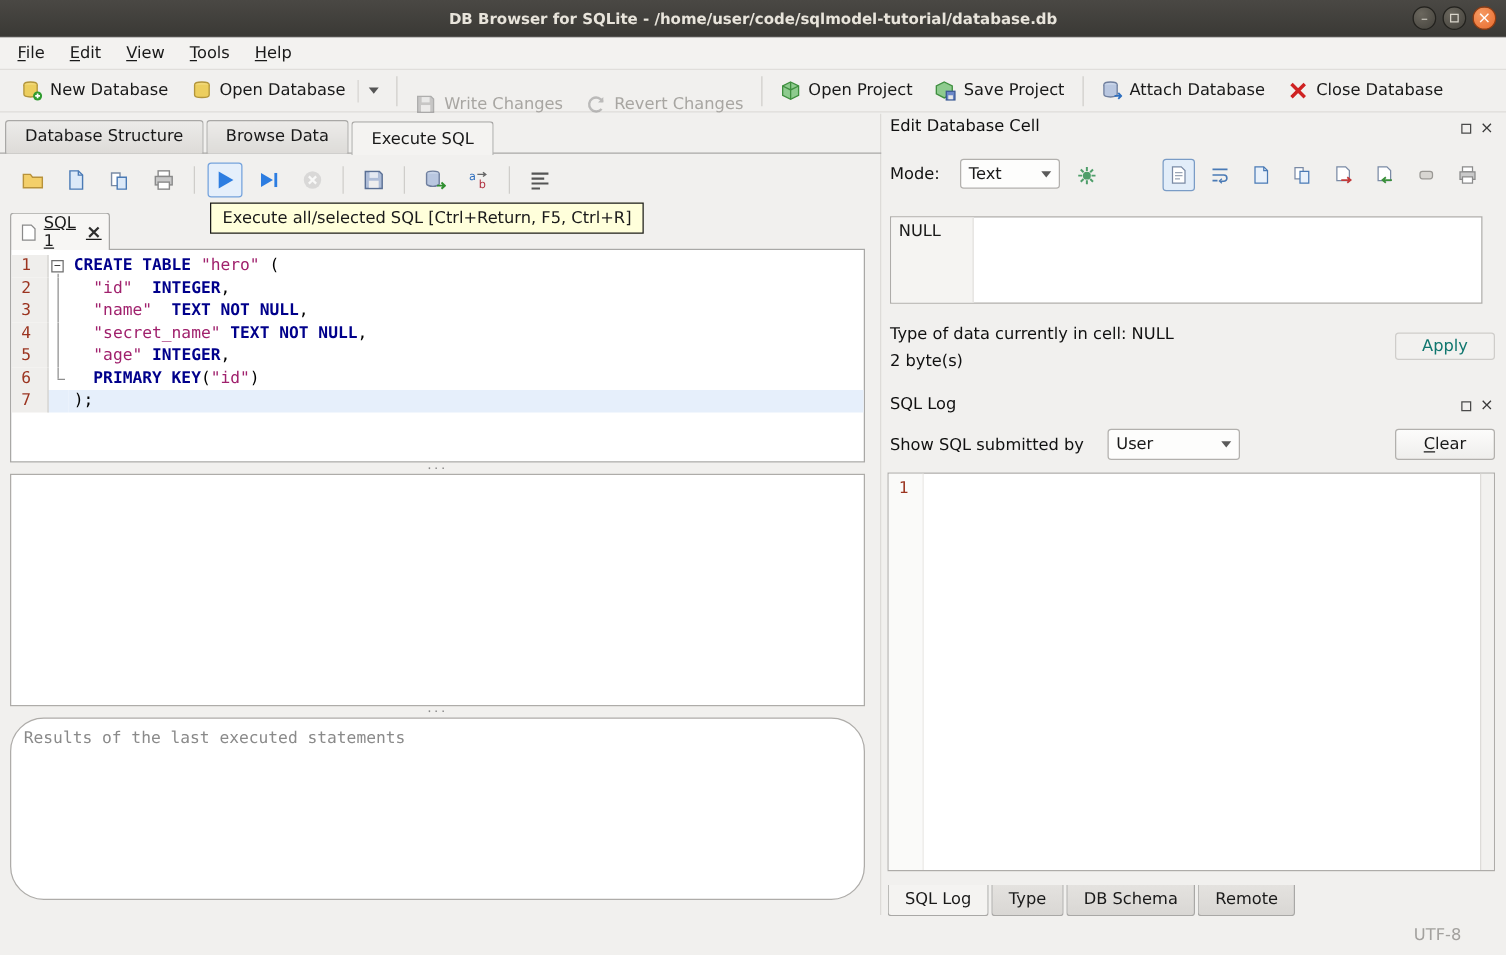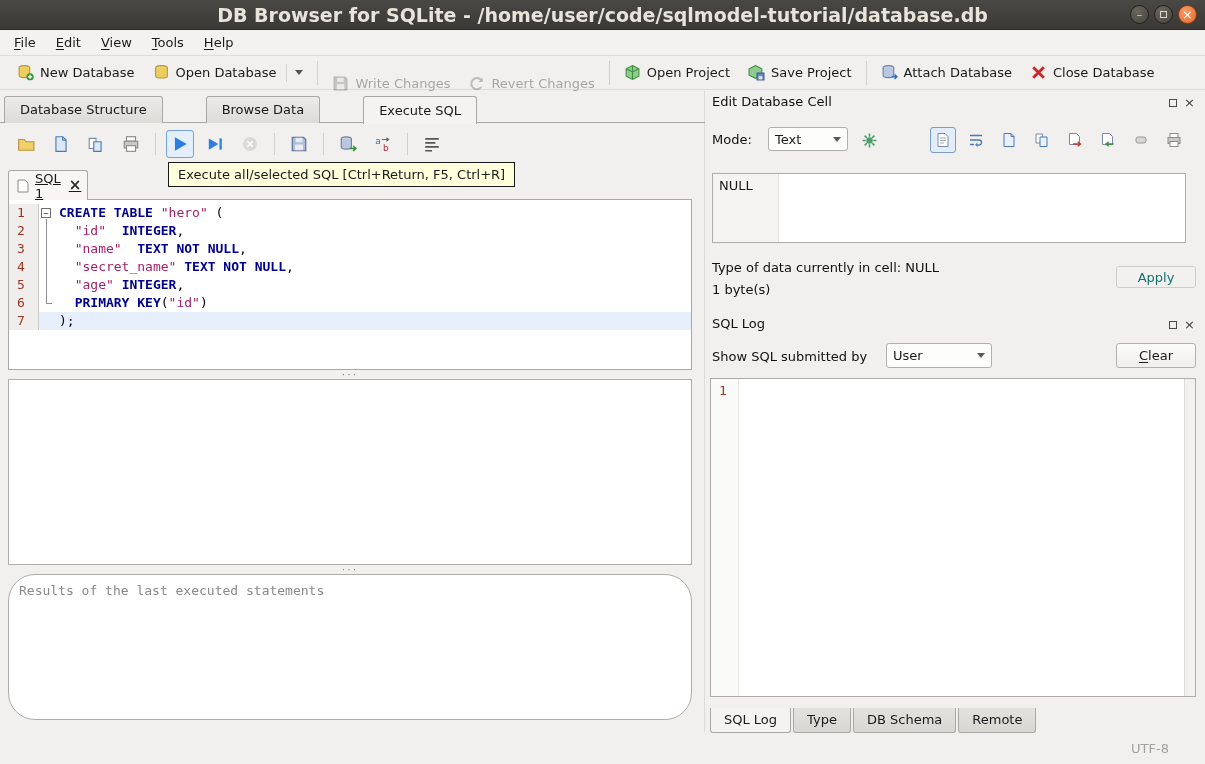--- a/index.html
+++ b/index.html
@@ -4,21 +4,21 @@
 <style>
   * { box-sizing: border-box; margin: 0; padding: 0; }
   html,body { width:1205px; height:764px; }
   body { font-family:"DejaVu Sans","Liberation Sans",sans-serif; font-size:13px; color:#1a1a1a; }
   #app { position:relative; width:1205px; height:764px; background:#f1f0ee; overflow:hidden; }
 
   
   .titlebar { position:absolute; left:0; top:0; width:1205px; height:30px;
     background:linear-gradient(#4a4844,#3a3935); border-bottom:1px solid #2b2a27;
     display:flex; align-items:center; justify-content:center; }
-  .titlebar .title { color:#e8e4db; font-weight:bold; font-size:19px; }
+  .titlebar .title { color:#e8e4db; font-weight:bold; font-size:12px; }
   .win-controls { position:absolute; right:8px; top:5px; display:flex; gap:5px; }
   .win-btn { width:19px; height:19px; border-radius:50%; background:radial-gradient(circle at 35% 30%, #6b675e, #44423c);
     border:1px solid #23221e; color:#d9d5cb; display:flex; align-items:center; justify-content:center; font-size:11px; line-height:1; }
   .win-btn.close { background:radial-gradient(circle at 35% 30%, #f59a63, #e96b2d); border-color:#8f3c12; color:#fff; font-size:13px; }
   .win-btn .sq { width:7px; height:7px; border:1px solid #d9d5cb; display:block; }
 
   
   .menubar { position:absolute; left:0; top:30px; width:1205px; height:26px; background:#f3f2f0;
     border-bottom:1px solid #e0dedb; display:flex; align-items:center; padding-left:4px; }
   .menu-item { padding:4px 10px; }
@@ -27,21 +27,21 @@
   .toolbar { position:absolute; left:0; top:56px; width:1205px; height:34px; background:#f1f0ee;
     border-bottom:1px solid #dedcd9; display:flex; align-items:center; padding-left:8px; }
   .tb-btn { display:flex; align-items:center; gap:6px; padding:5px 9px; border-radius:3px; white-space:nowrap; }
   .tb-btn.disabled { color:#a8a6a2;margin-top:21px; }
   .tb-btn.disabled svg { filter:grayscale(1); opacity:.55; }
   .tb-sep { width:1px; height:24px; background:#cfcdca; margin:0 5px; }
   .chevron { width:0; height:0; border-left:4px solid transparent; border-right:4px solid transparent; border-top:5px solid #555; margin-left:2px; }
   .dd-split { width:1px; height:18px; background:#d6d4d1; margin-left:4px; }
 
   
-  .main-tabbar { position:absolute; left:4px; top:96px; height:27px; display:flex; align-items:flex-end; z-index:3;gap:41px; }
+  .main-tabbar { position:absolute; left:4px; top:96px; height:27px; display:flex; z-index:3; }
   .main-tab { padding:5px 15px 6px; background:linear-gradient(#ecebe9,#dddbd8); border:1px solid #a9a8a6;
     border-bottom:none; border-radius:3px 3px 0 0; margin-right:2px; }
   .main-tab.active { background:#f4f3f1; padding-top:6px; position:relative; top:1px; }
   .tab-underline { position:absolute; left:0; top:122px; width:705px; height:1px; background:#a9a8a6; z-index:2; }
   .dock-divider { position:absolute; left:704px; top:91px; width:1px; height:641px; background:#dddbd8; }
 
   
   .sql-toolbar { position:absolute; left:12px; top:130px; display:flex; align-items:center; gap:7px; }
   .icon-btn { width:28px; height:28px; display:flex; align-items:center; justify-content:center;
     border:1px solid transparent; border-radius:3px; }
@@ -448,21 +448,21 @@
         </svg>
   </div>
 </div>
 
 <div class="cell-editor">
   <div class="cell-gutter">NULL</div>
   <div class="cell-body"></div>
 </div>
 
 <div class="dock-title" style="left:712px; top:260px;">Type of data currently in cell: NULL</div>
-<div class="dock-title" style="left:712px; top:282px;">1 byte(s)</div>
+<div class="dock-title" style="left:712px; top:282px;">2 byte(s)</div>
 <div class="btn disabled" style="left:1116px; top:266px; width:80px; height:22px;">Apply</div>
 
 <div class="dock-title" style="left:712px; top:316px;">SQL Log</div>
 <div class="dock-icons" style="right:10px; top:318px;">
   <span class="mini-float"></span>
   <span class="mini-close">×</span>
 </div>
 
 <div class="dock-title" style="left:712px; top:349px;">Show SQL submitted by</div>
 <div class="combo" style="left:886px; top:343px; width:106px; height:25px;">

